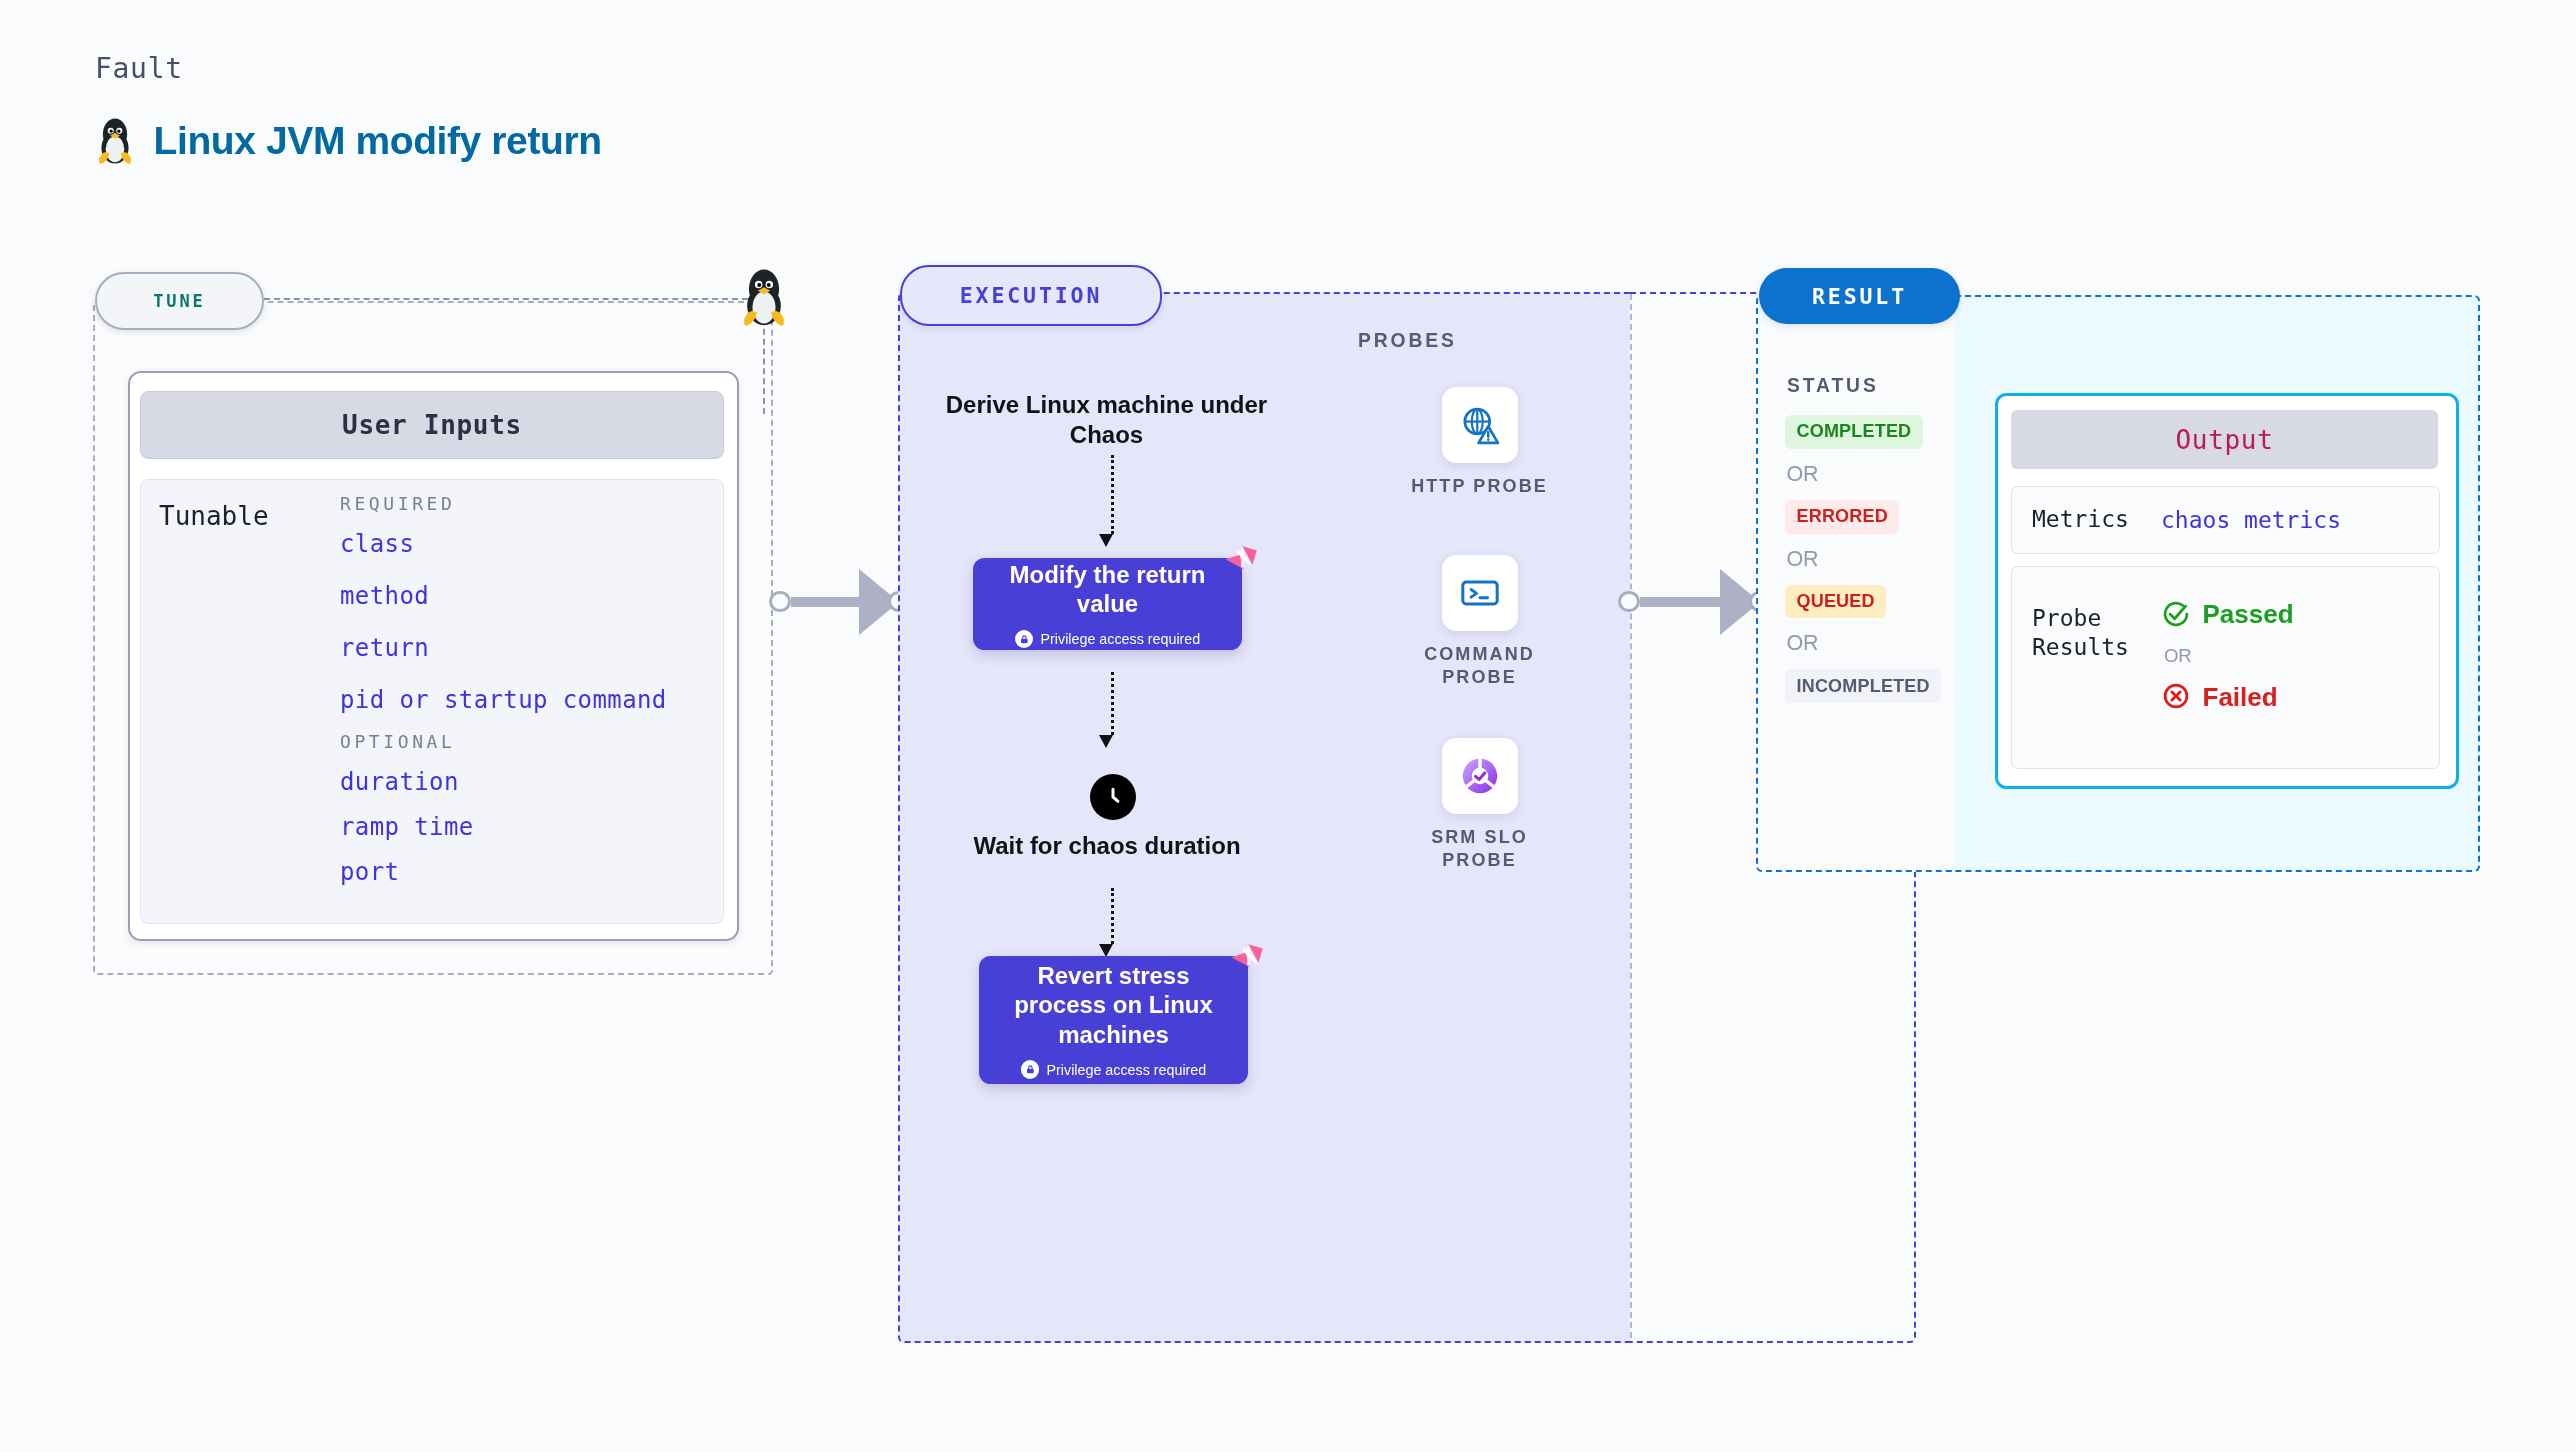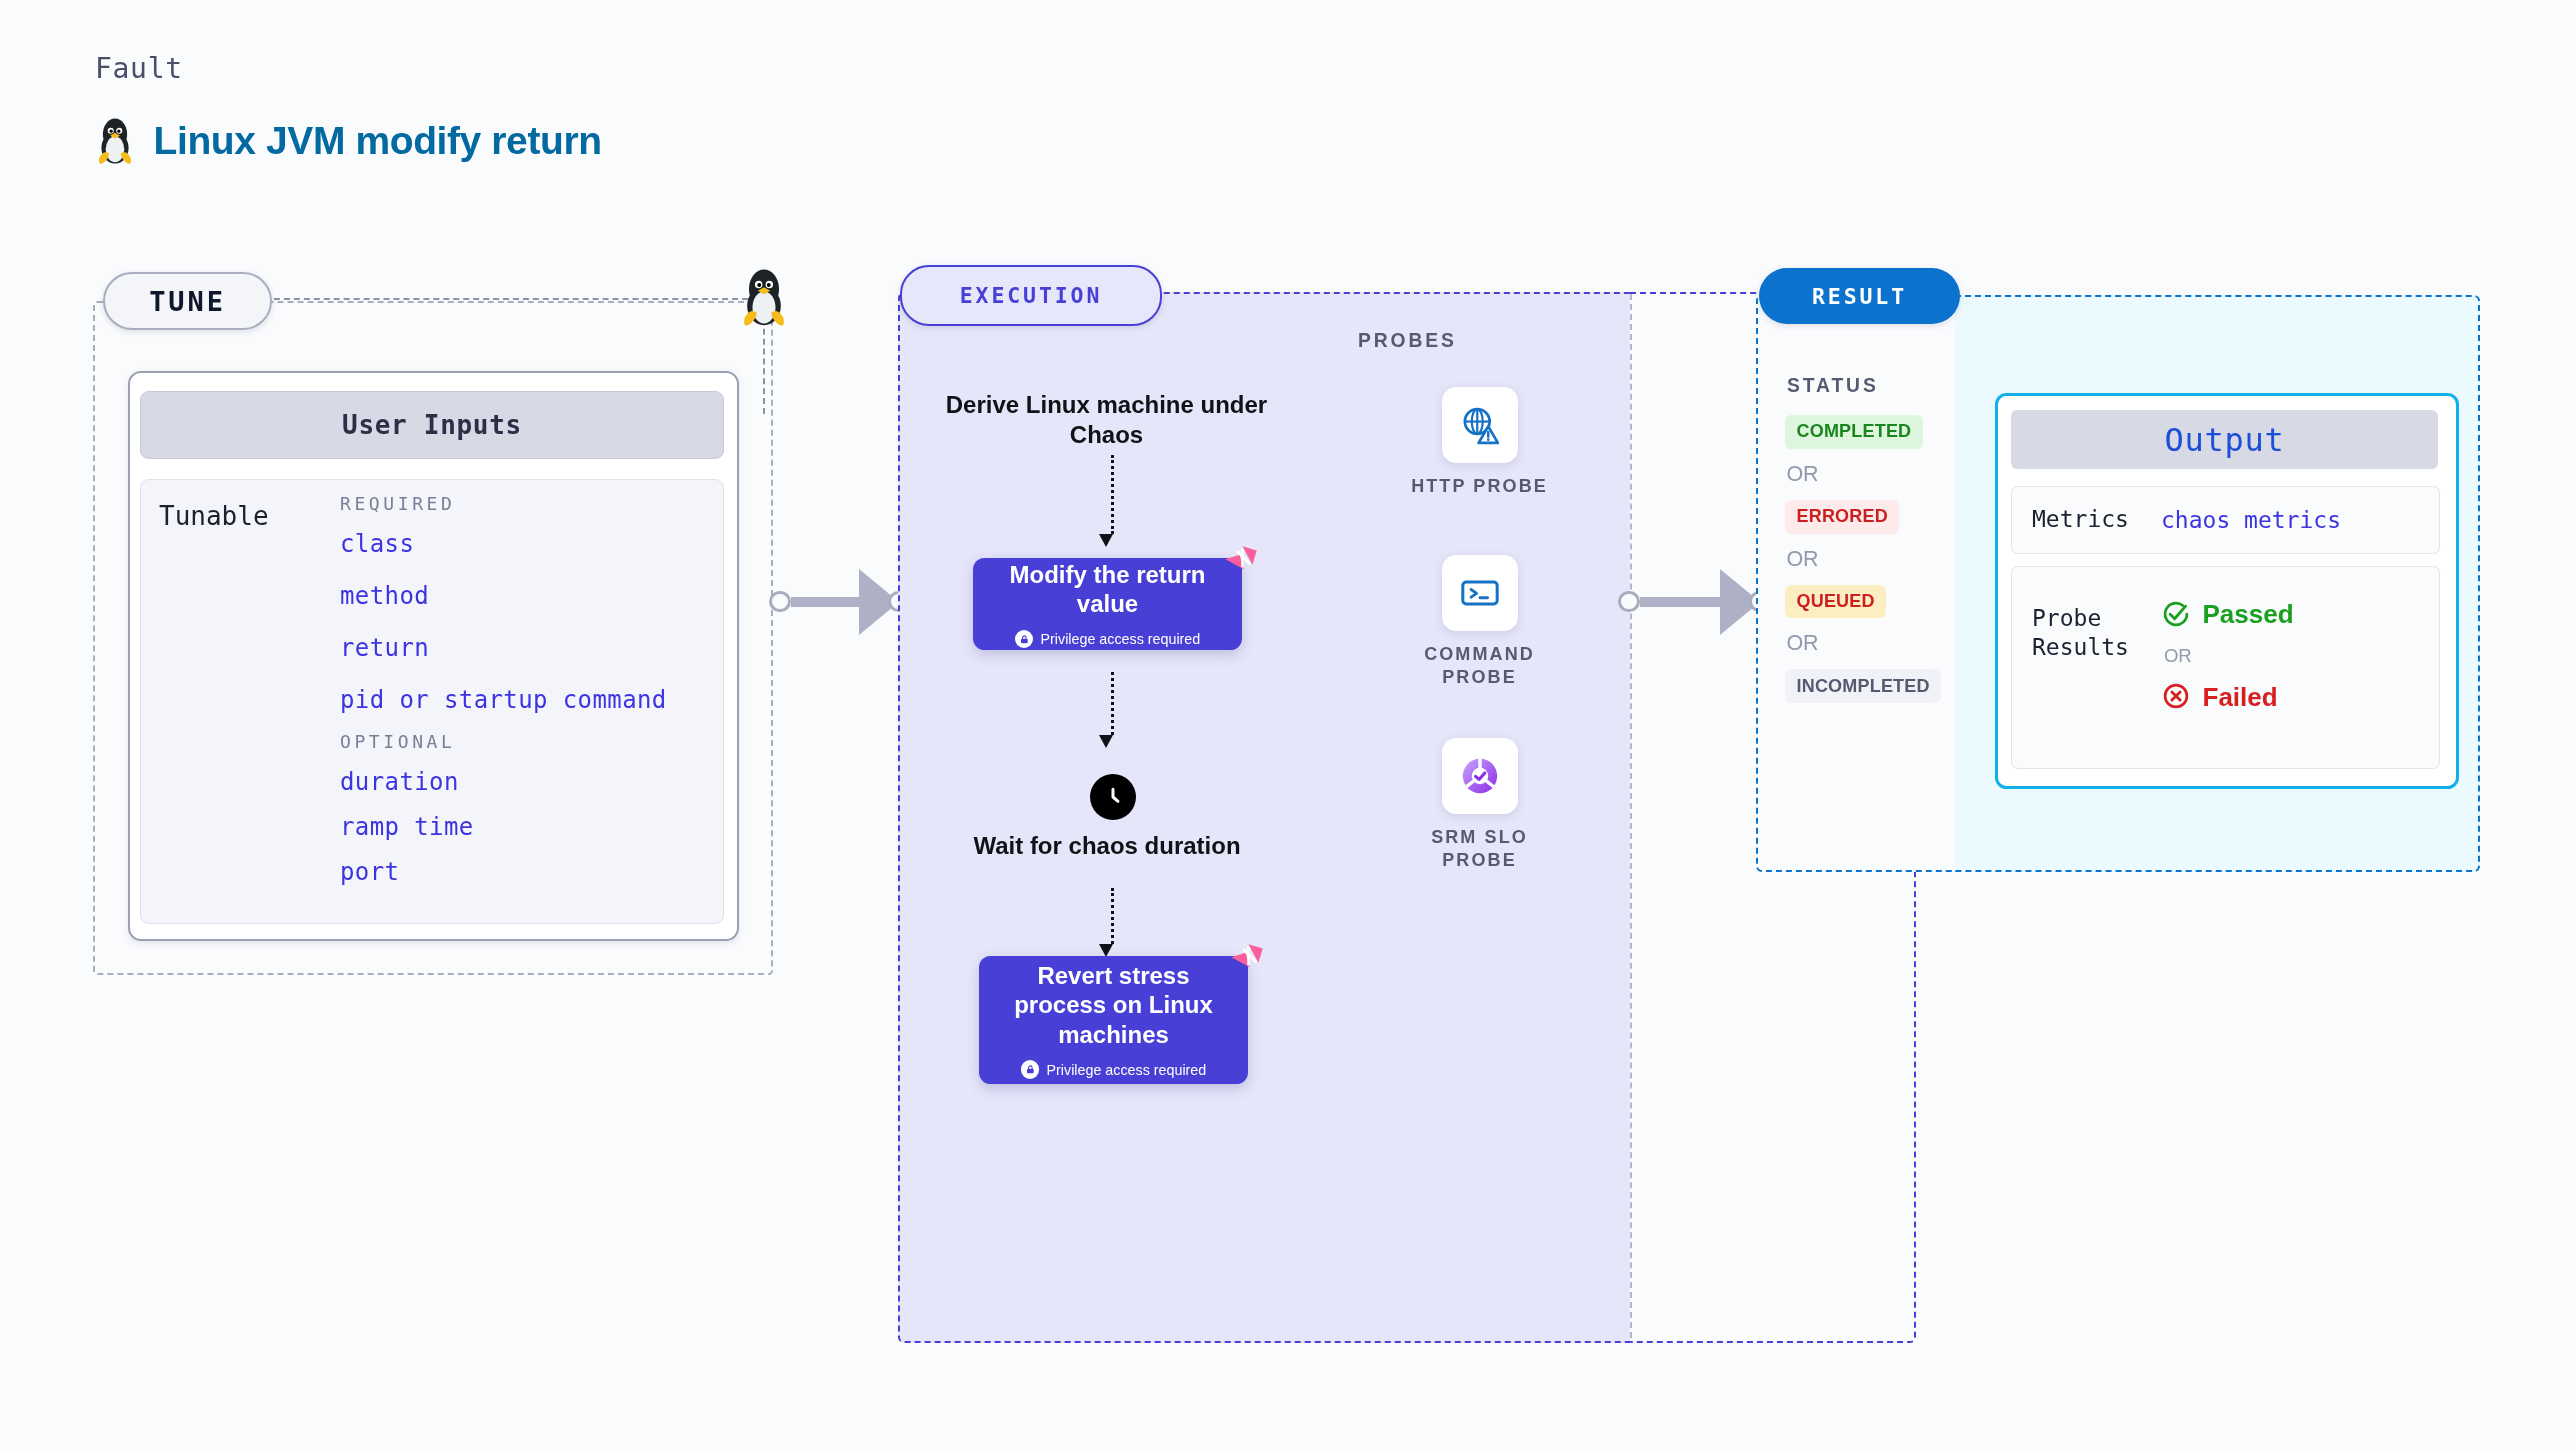--- a/index.html
+++ b/index.html
@@ -27,22 +27,22 @@
   
   .pill{
     display:flex;align-items:center;justify-content:center;
     font-family:"DejaVu Sans Mono","Liberation Mono",monospace;
     font-weight:bold;letter-spacing:2.9px;
     border-radius:29px;
     box-shadow:0 2.1px 6.4px rgba(40,40,80,.13);
     z-index:6;
   }
   #tune-pill{
-    left:103px;top:272px;width:165px;height:54px;
-    background:#f4f5f9;border:2.1px solid #a9adc0;color:#0f172a;font-size:27px;
+    left:95px;top:272px;width:165px;height:54px;
+    background:#f4f5f9;border:2.1px solid #a9adc0;color:#0f766e;font-size:17px;
   }
   #execution-pill{
     left:900px;top:265px;width:258px;height:57px;
     background:#e7e7fb;border:2.1px solid #4840d6;color:#4840d6;font-size:21.5px;
   }
   #result-pill{
     left:1759px;top:268px;width:201px;height:56px;
     background:#0b72cd;border:none;color:#ffffff;font-size:21.5px;
   }
 
@@ -234,21 +234,21 @@
   
   #output-card{
     left:1995px;top:393px;width:458px;height:390px;
     background:#ffffff;border:3.6px solid #10b0e8;border-radius:11.5px;
   }
   #output-header{
     left:2011px;top:410px;width:427px;height:59px;
     background:#d7d9e4;border-radius:6.4px;
     display:flex;align-items:center;justify-content:center;
     font-family:"DejaVu Sans Mono","Liberation Mono",monospace;
-    font-size:32px;color:#1d4ed8;letter-spacing:0.7px;
+    font-size:26px;color:#be185d;letter-spacing:0.7px;
   }
   #metrics-row{
     left:2011px;top:486px;width:427px;height:66px;
     background:#fafbfd;border:1.4px solid #e1e3ec;border-radius:6.4px;
     display:flex;align-items:center;
   }
   #probe-results-row{
     left:2011px;top:566px;width:427px;height:201px;
     background:#fafbfd;border:1.4px solid #e1e3ec;border-radius:6.4px;
     display:flex;

